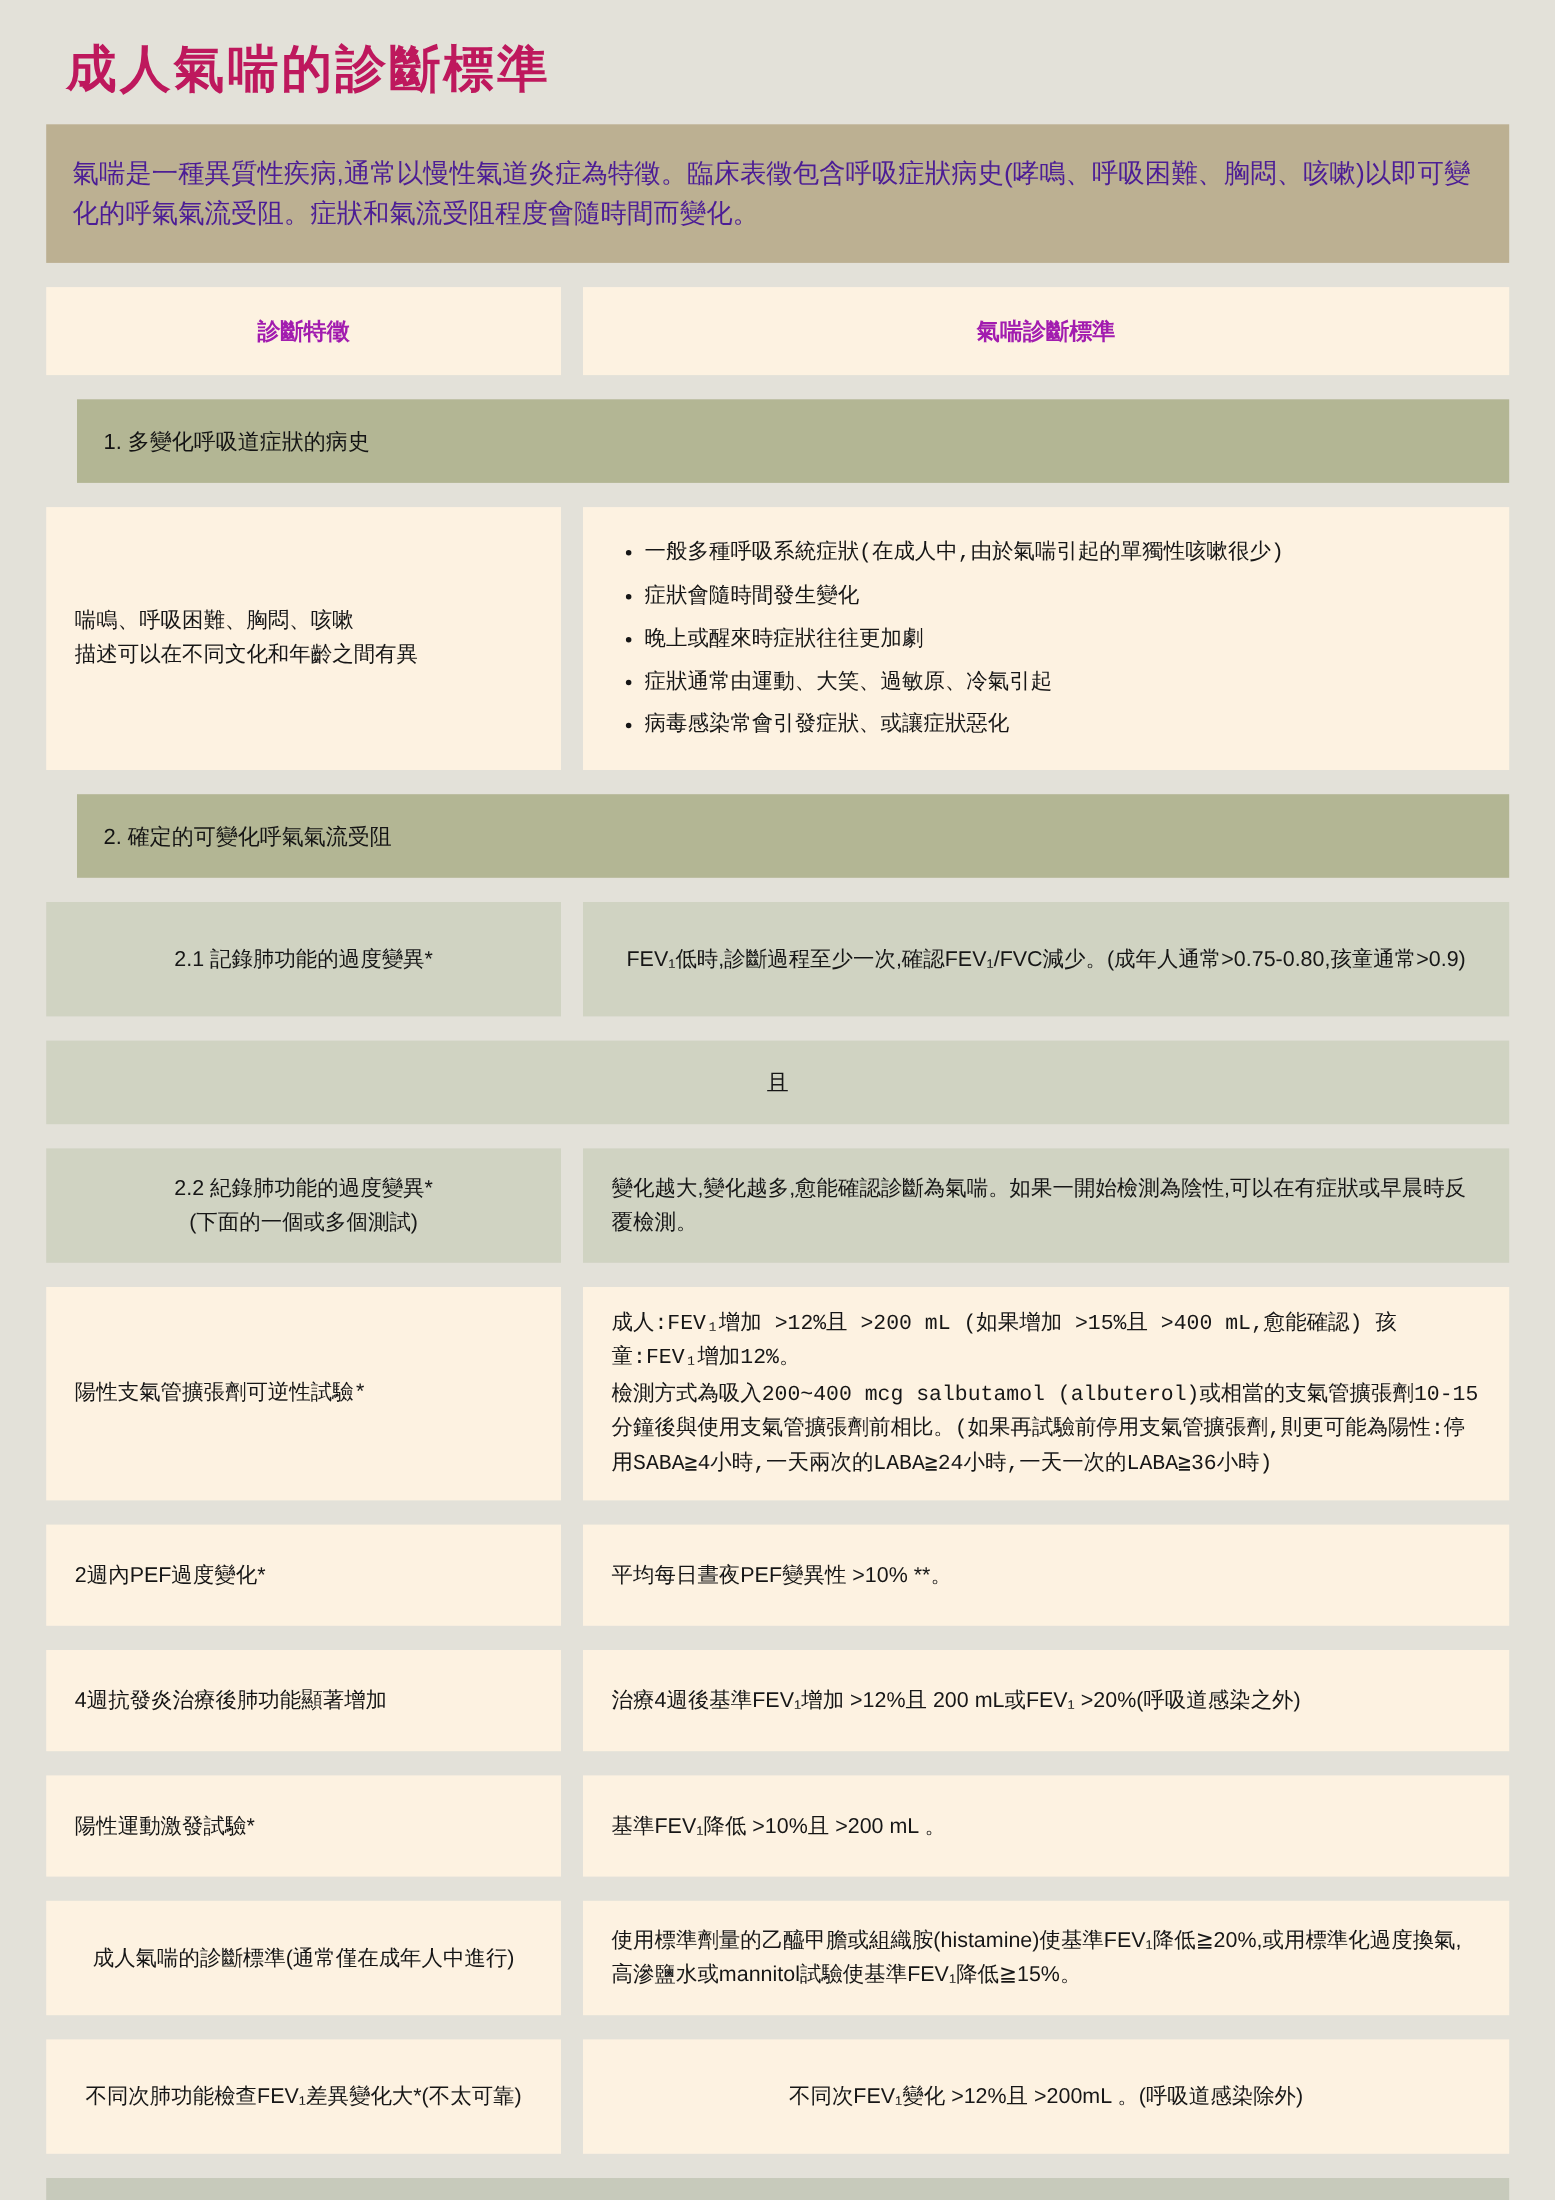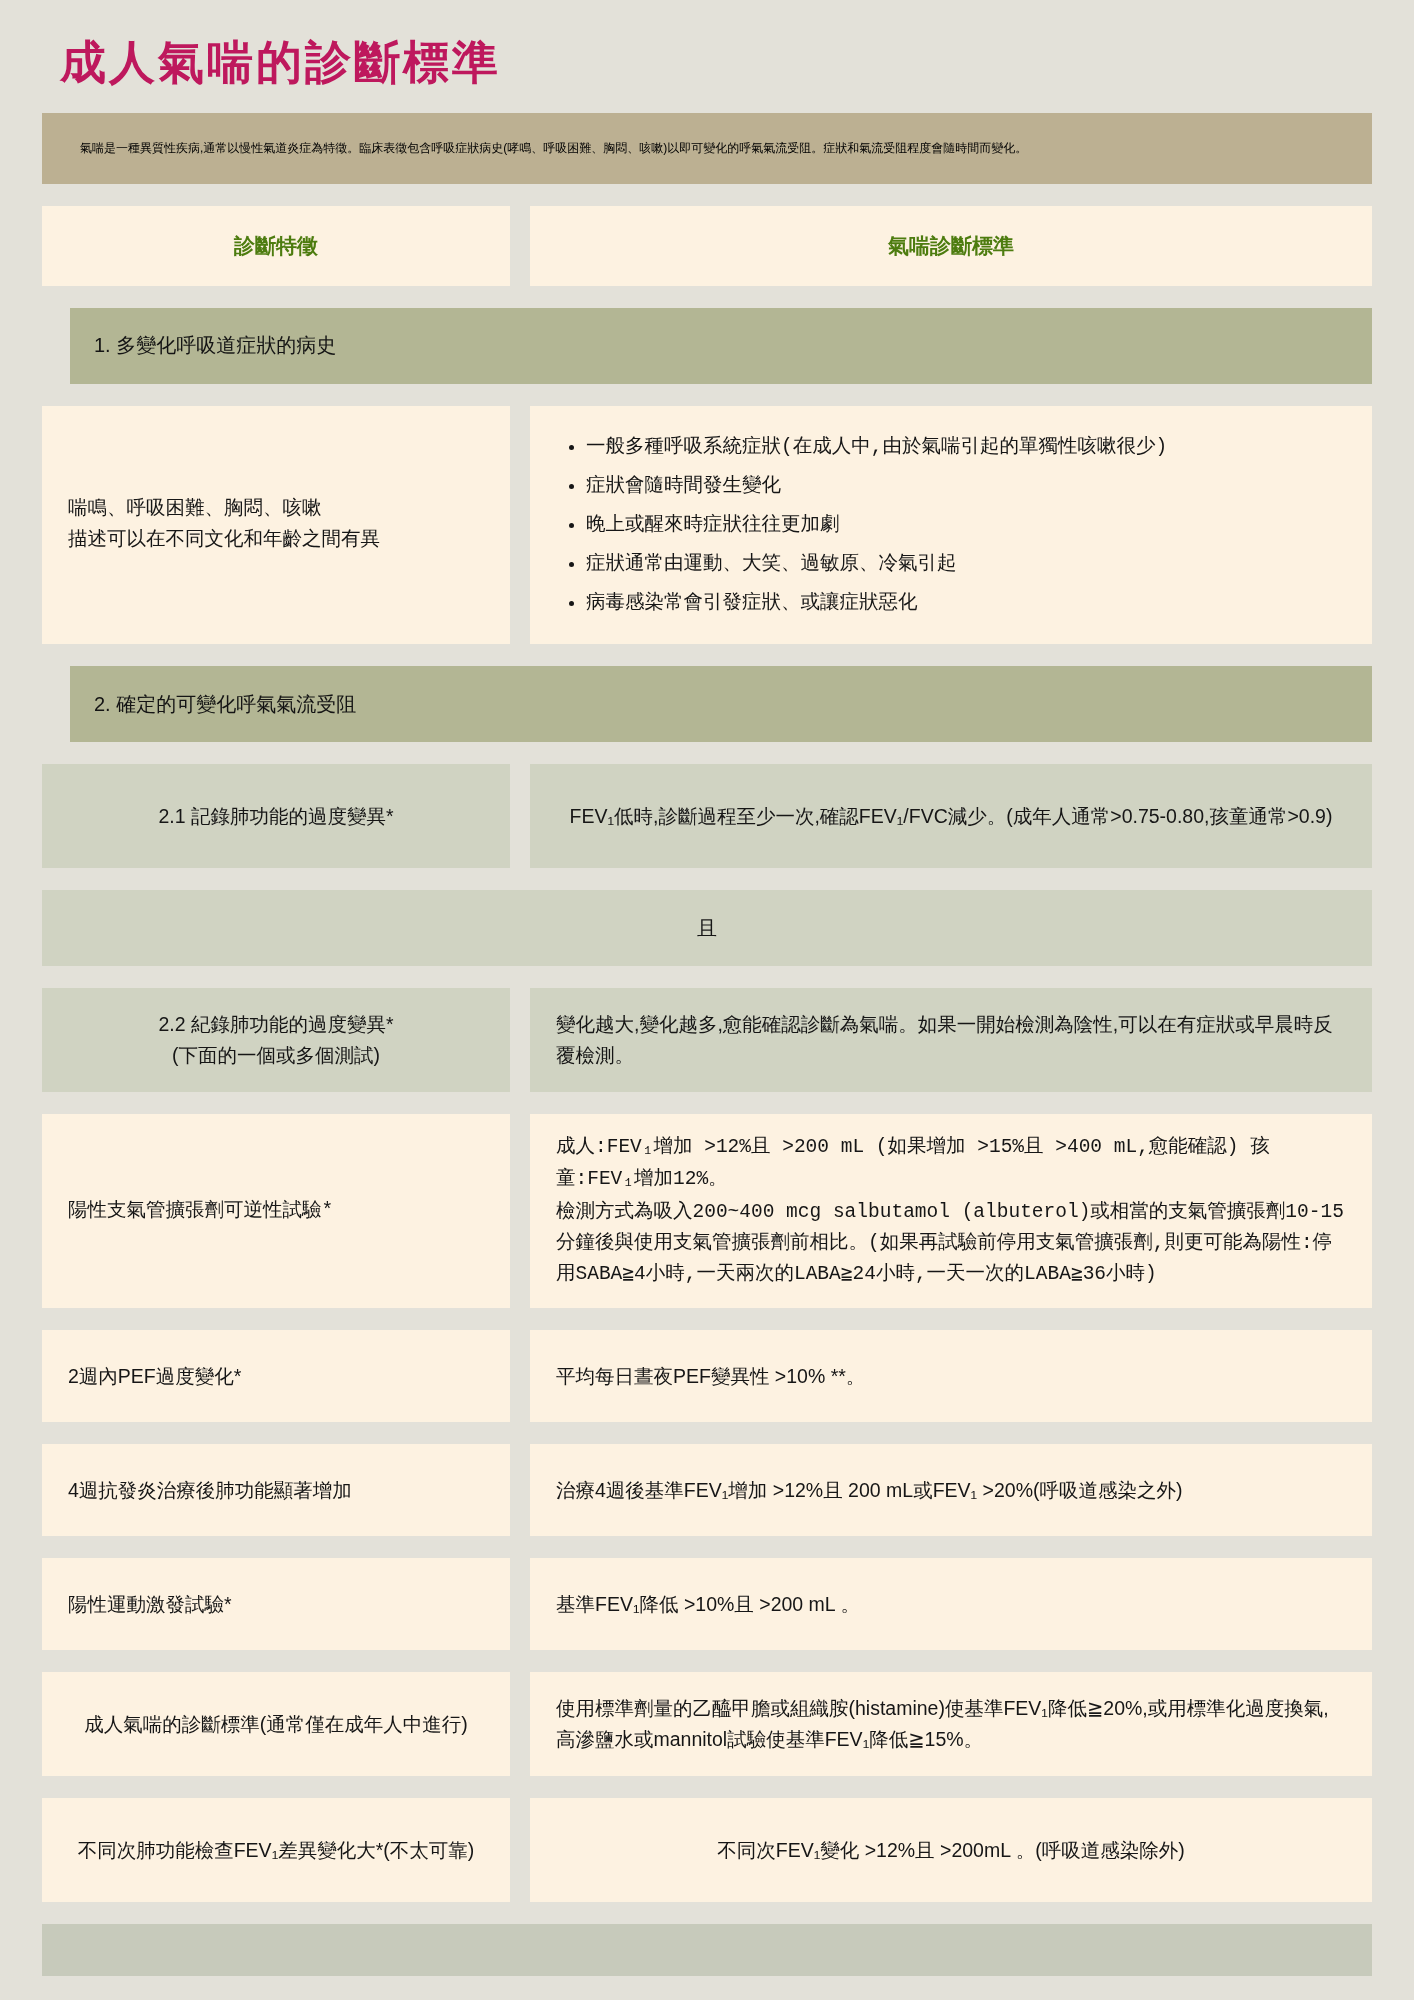--- a/index.html
+++ b/index.html
@@ -17,24 +17,24 @@
   }
   .title{
     font-size:46px;
     font-weight:bold;
     color:#be185d;
     margin:16px 0 19px 18px;
     letter-spacing:3px;
   }
   .intro-band{
     background:#bcb092;
-    padding:26px 38px;
-    font-size:12px;
+    padding:26px 24px;
+    font-size:24px;
     line-height:1.55;
-    color:#000000;
+    color:#4c1d95;
   }
   .row{
     display:grid;
     grid-template-columns:468px 1fr;
     gap:20px;
     margin-top:22px;
   }
   .cell{
     box-sizing:border-box;
     padding:18px 26px;
@@ -45,21 +45,21 @@
     line-height:1.6;
   }
   .cream{background:#fdf2e1;}
   .sage{background:#d0d3c2;}
   .header-cell{
     min-height:80px;
     align-items:center;
     justify-content:center;
     font-size:21px;
     font-weight:bold;
-    color:#4d7c0f;
+    color:#a21caf;
     text-align:center;
   }
   .section-band{
     background:#b3b694;
     margin-top:22px;
     min-height:76px;
     box-sizing:border-box;
     padding:16px 24px;
     display:flex;
     align-items:center;

